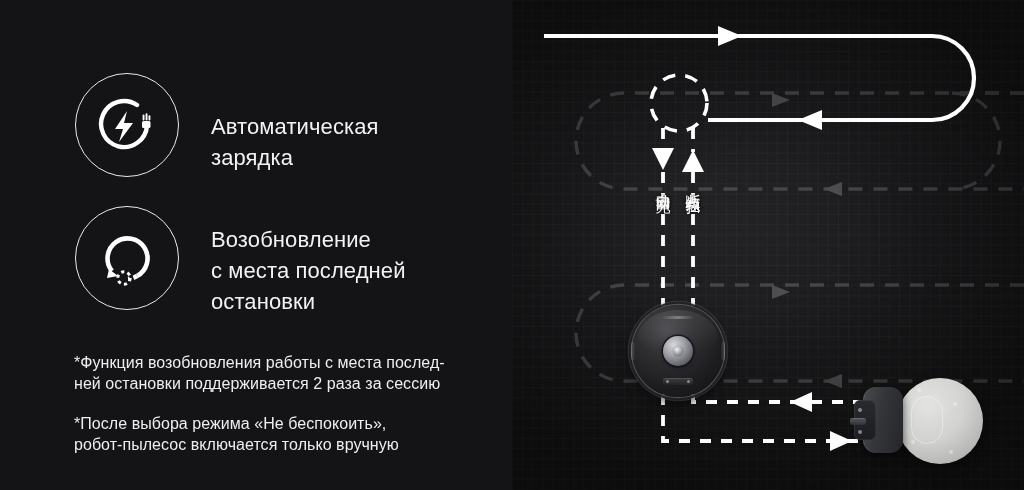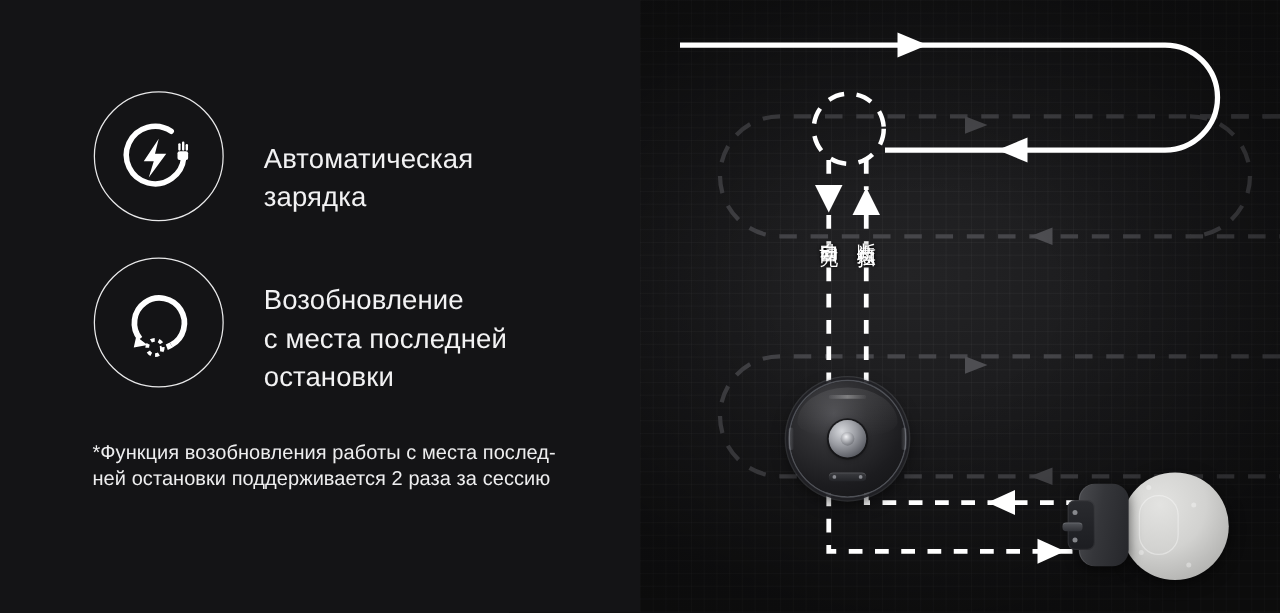--- a/index.html
+++ b/index.html
@@ -302,15 +302,17 @@
 
         <circle cx="27" cy="50" r="6.2" fill="none" stroke="#ffffff" stroke-width="3" stroke-dasharray="3.2 3.2"></circle>
       </svg>
       <div class="feat-text" style="left:211px; top:224px; width:280px;">Возобновление
 с места последней
 остановки</div>
     </div>
 
     <div class="note" style="left:74px; top:352px; width:420px;">*Функция возобновления работы с места послед-
 ней остановки поддерживается 2 раза за сессию</div>
+    <div class="note" style="left:74px; top:413px; width:420px;">*После выбора режима «Не беспокоить»,
+робот-пылесос включается только вручную</div>
   </div>
 
 </div>
 
 </body></html>

